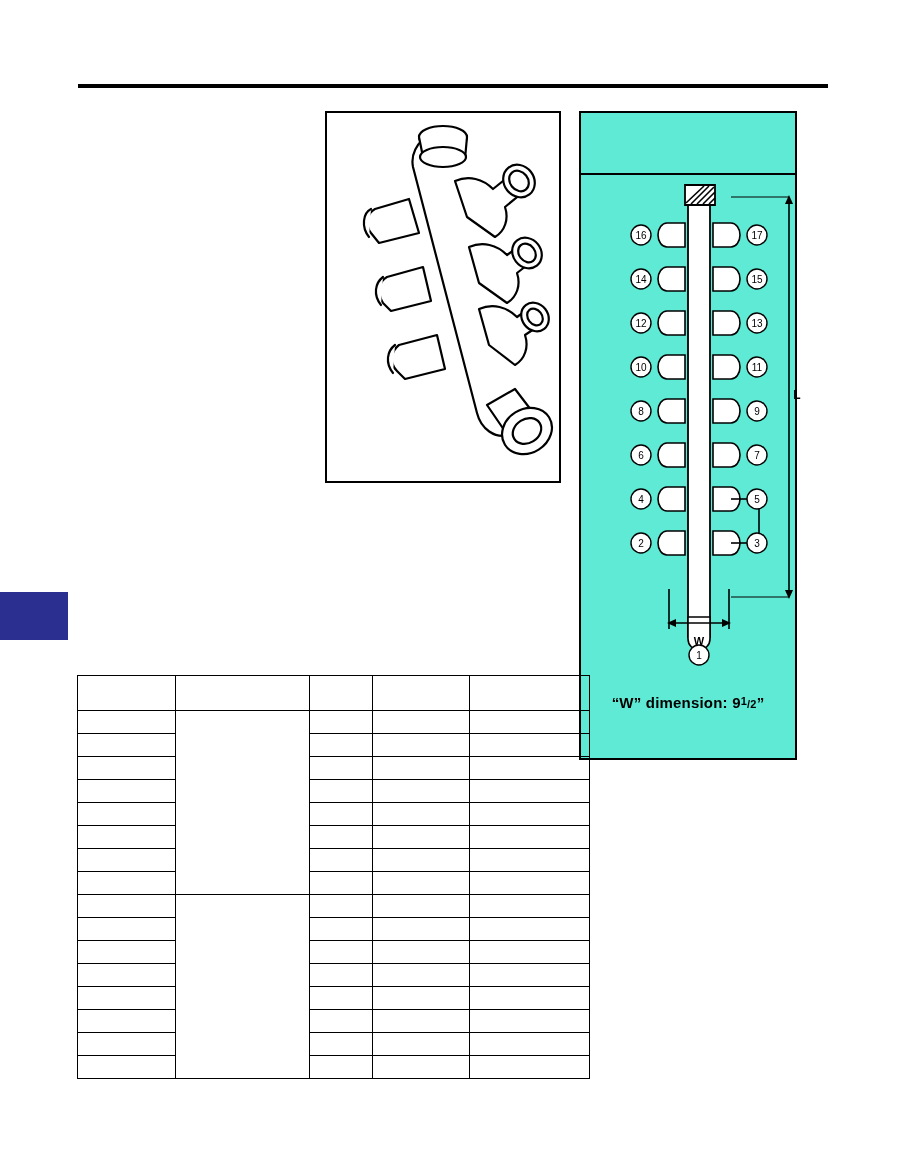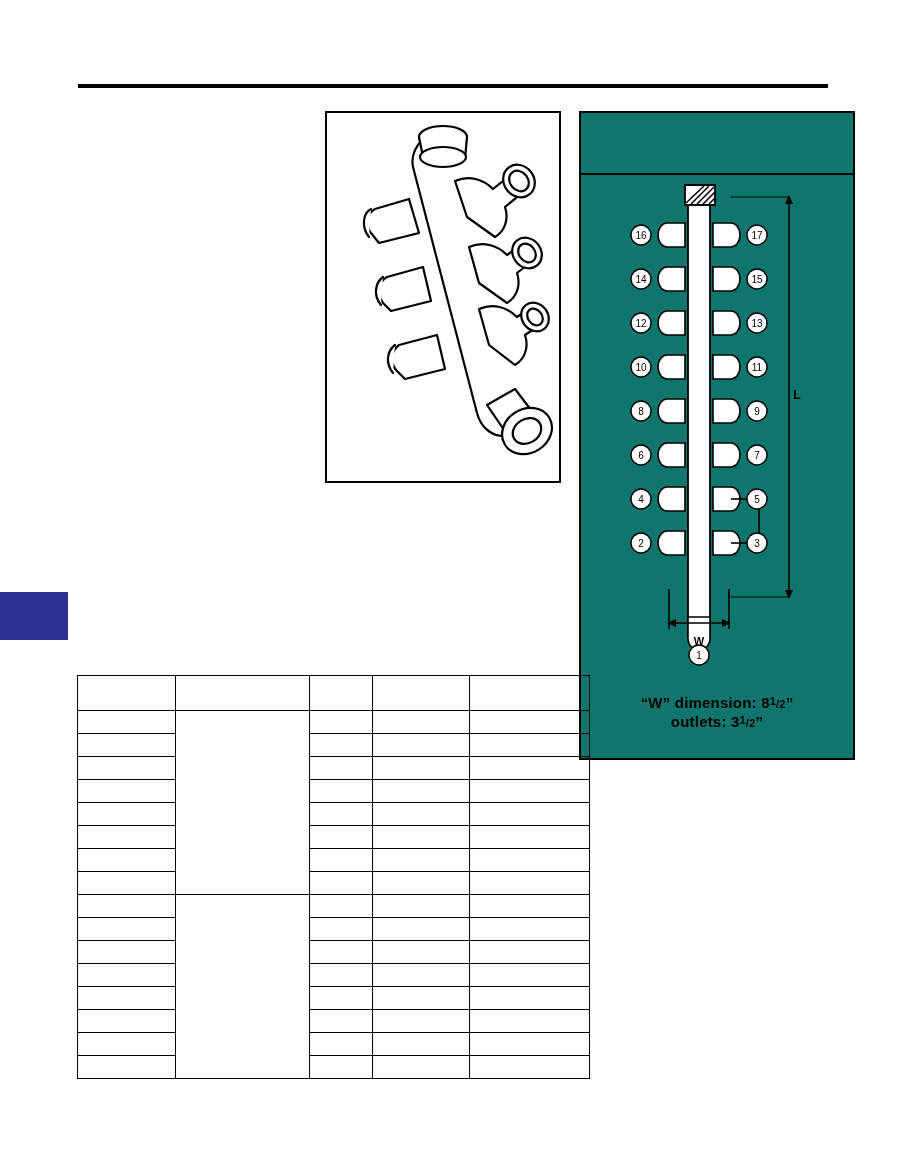--- a/index.html
+++ b/index.html
@@ -46,24 +46,24 @@
     border: 2px solid #000000;
     background: #ffffff;
     overflow: hidden;
   }
 
   
   .diagram-panel {
     position: absolute;
     left: 579px;
     top: 111px;
-    width: 276px;
+    width: 218px;
     height: 649px;
     border: 2px solid #000000;
-    background: #0f766e;
+    background: #5eead4;
     box-sizing: border-box;
   }
   .diagram-header {
     position: absolute;
     left: 0;
     top: 0;
     width: 100%;
     height: 62px;
     border-bottom: 2px solid #000000;
     box-sizing: border-box;
@@ -284,24 +284,21 @@
 
           <text x="216" y="222" font-weight="bold" font-size="12">L</text>
           <text x="118" y="468" font-weight="bold" font-size="11">W</text>
         </g>
       </g>
     </svg>
   </div>
 
   <div class="diagram-caption">
     <div>
-      <span>“W” dimension: 8</span><span class="frac"><sup>1</sup>/<sub>2</sub></span><span>”</span>
-    </div>
-    <div>
-      <span>outlets: 3</span><span class="frac"><sup>1</sup>/<sub>2</sub></span><span>”</span>
+      <span>“W” dimension: 9</span><span class="frac"><sup>1</sup>/<sub>2</sub></span><span>”</span>
     </div>
   </div>
 </div>
 
 <table class="spec-table">
   <tbody>
     <tr class="hdr">
       <td class="c0"></td>
       <td class="c1"></td>
       <td class="c2"></td>

